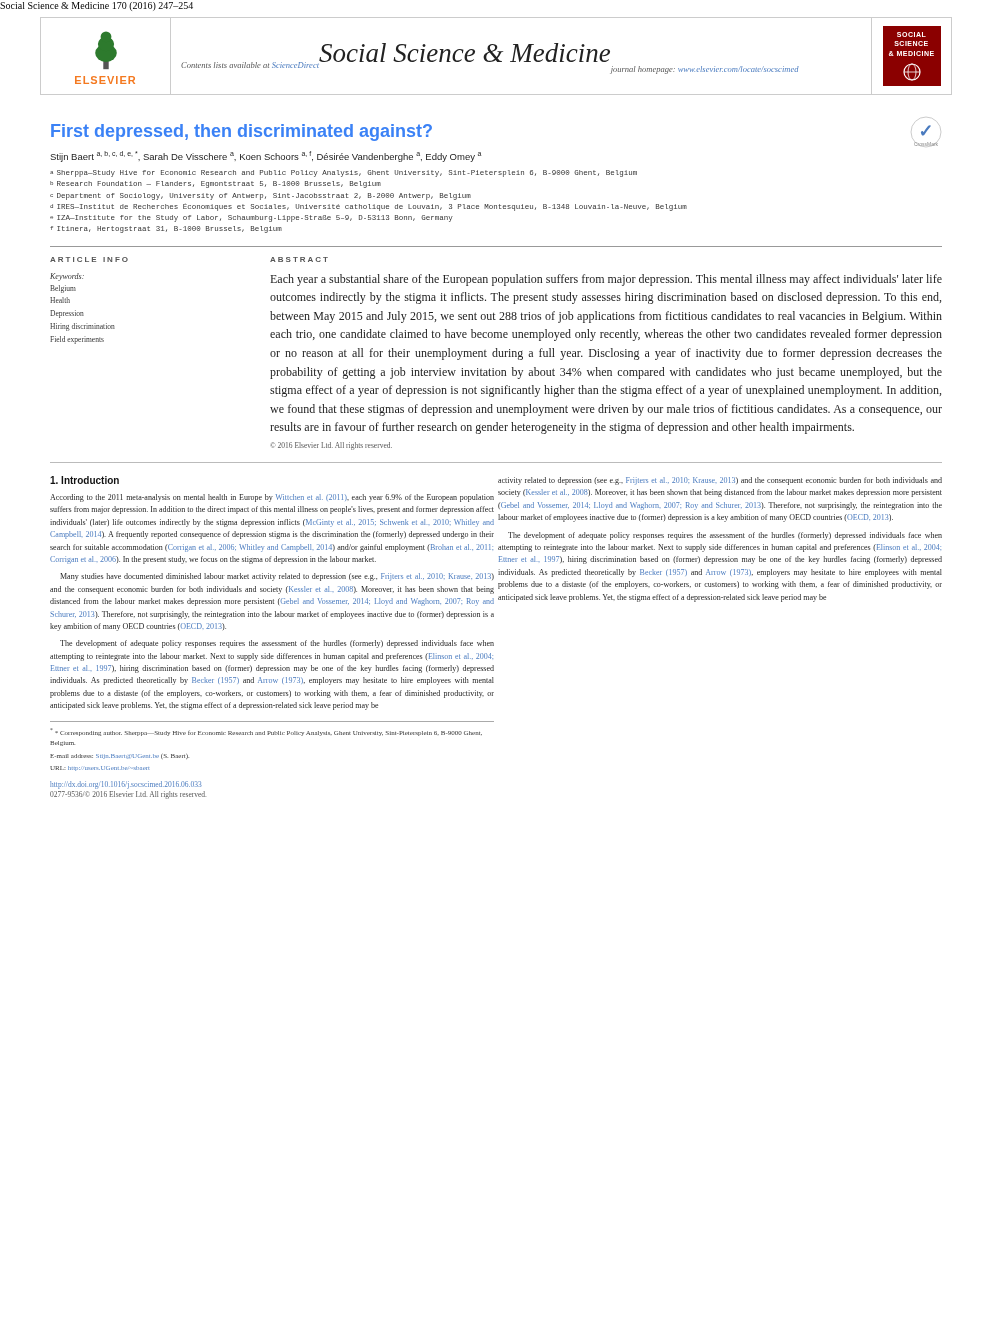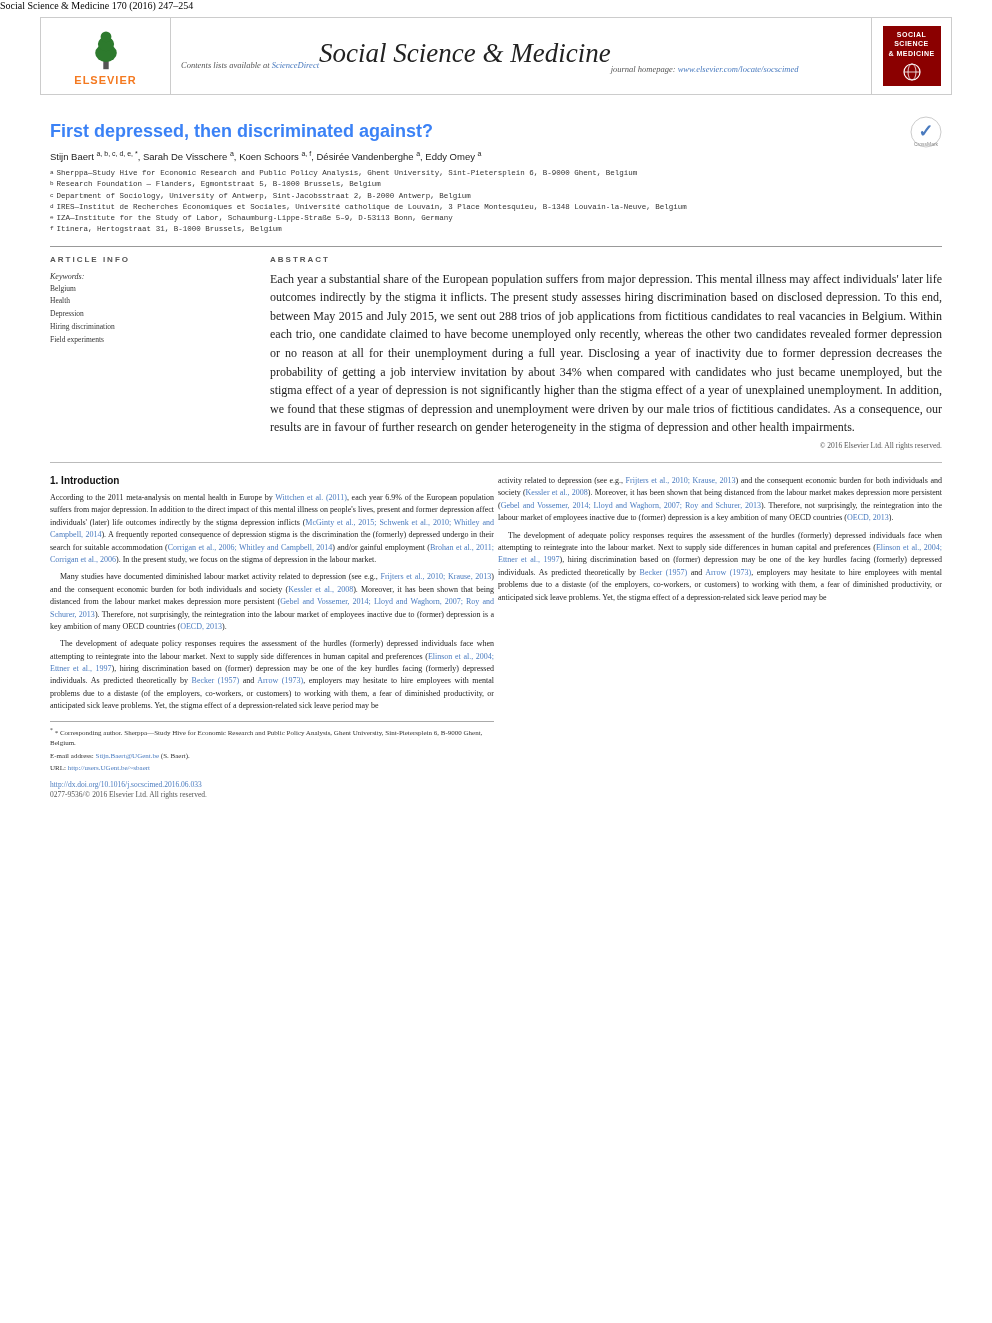--- a/index.html
+++ b/index.html
@@ -209,21 +209,21 @@
       line-height: 1.55;
       color: #222;
       text-align: justify;
     }
     .abstract-text p {
       margin-bottom: 4px;
     }
     .copyright-line {
       font-size: 7.5px;
       color: #555;
-      text-align: right;
+      text-align: left;
       margin-top: 4px;
     }
 
     .divider {
       border: none;
       border-top: 1px solid #bbb;
       margin: 12px 0;
     }
 
     .main-content {

